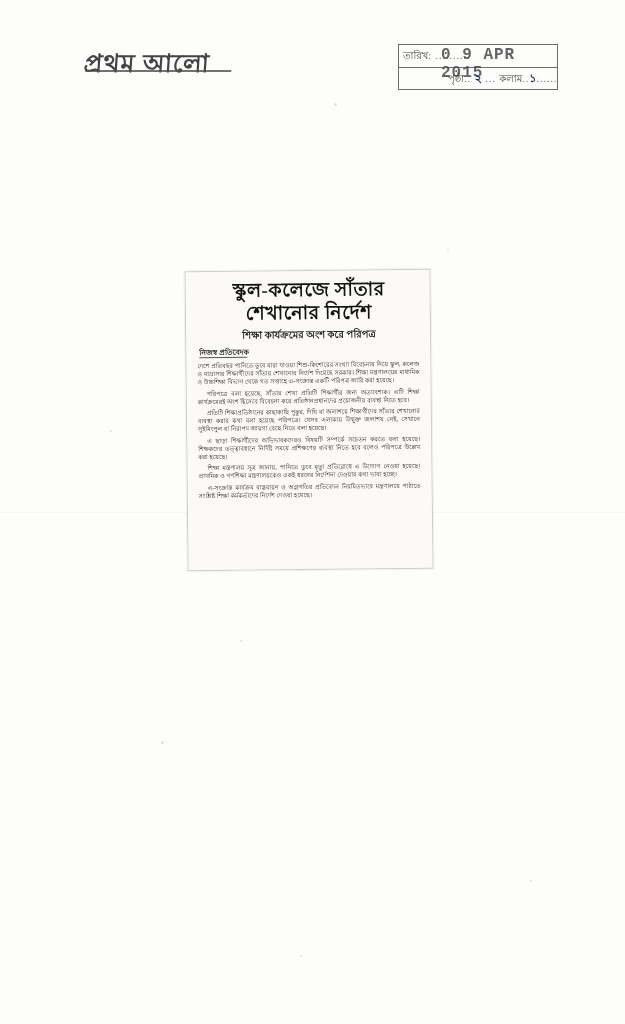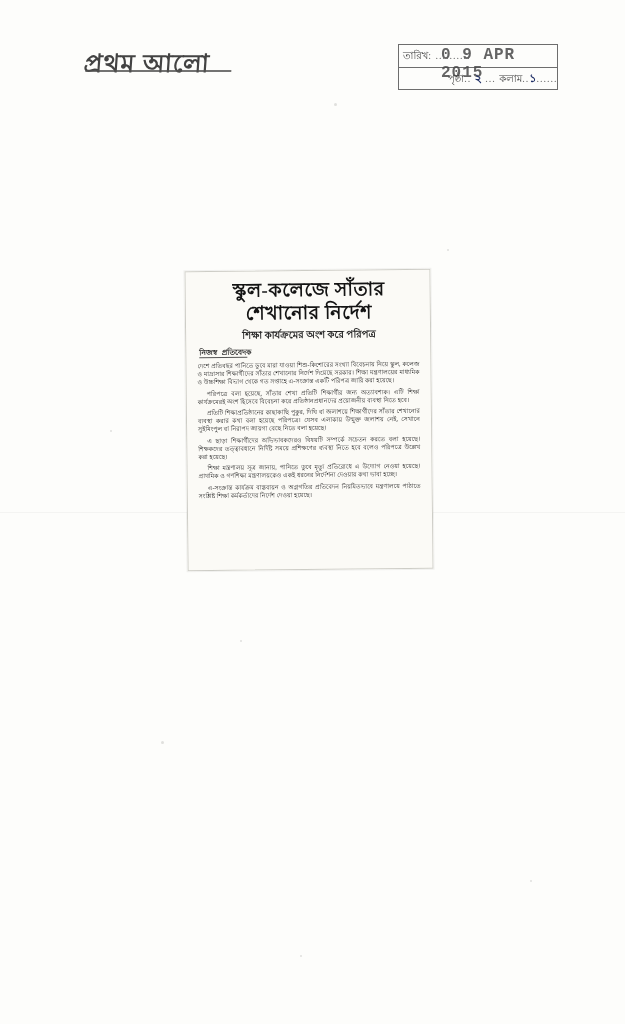--- a/index.html
+++ b/index.html
@@ -143,21 +143,21 @@
     text-align: center;
     font-family: "Liberation Serif", serif;
     font-size: 10px;
     font-weight: bold;
     color: #262626;
   }
   .byline {
     position: absolute;
     left: 14px;
     top: 76px;
-    font-family: Liberation Mono, monospace;
+    font-family: Liberation Sans, sans-serif;
     font-size: 7.5px;
     font-weight: bold;
     color: #2a2a2a;
   }
   .byline-rule {
     position: absolute;
     left: 14px;
     top: 86px;
     width: 48px;
     height: 1px;

